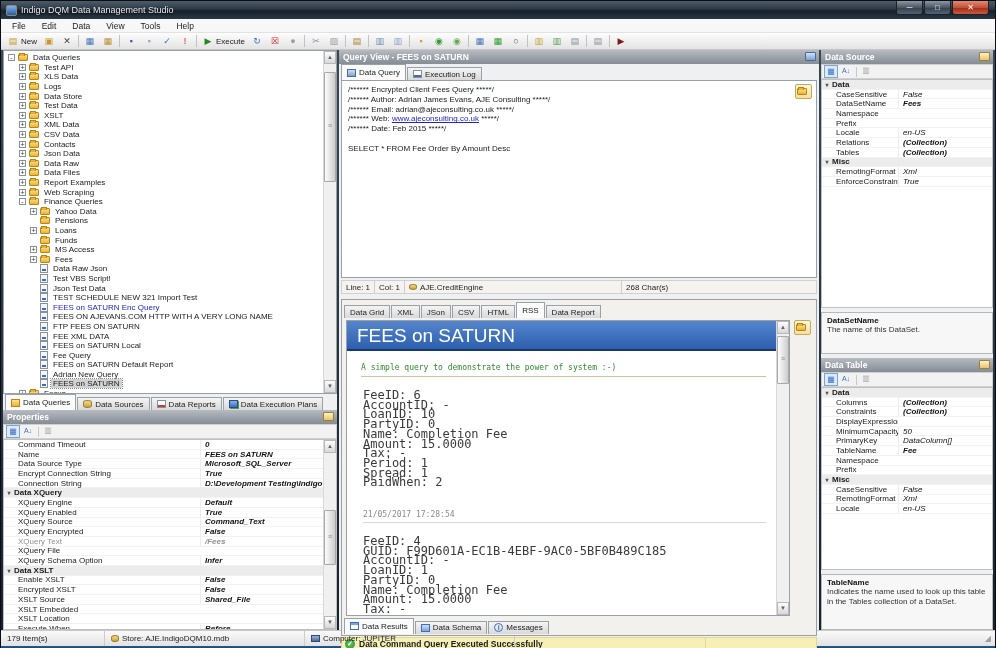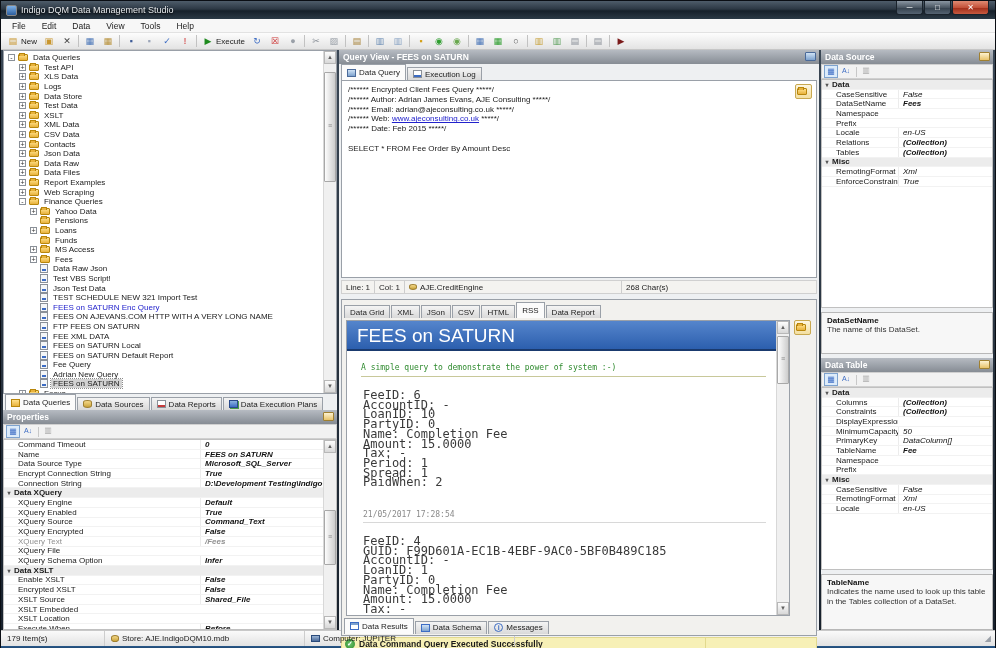--- a/index.html
+++ b/index.html
@@ -455,27 +455,27 @@
             <div class="tree-row">
               <span class="sp" style="width: 26px;"></span>
               <span class="sp" style="width: 10px;"></span>
               <span class="ico-sql"></span>
               <span class="tree-label">FEES on SATURN Local</span>
             </div>
             <div class="tree-row">
               <span class="sp" style="width: 26px;"></span>
               <span class="sp" style="width: 10px;"></span>
               <span class="ico-sql"></span>
+              <span class="tree-label">Fee Query</span>
+            </div>
+            <div class="tree-row">
+              <span class="sp" style="width: 26px;"></span>
+              <span class="sp" style="width: 10px;"></span>
+              <span class="ico-sql"></span>
               <span class="tree-label">FEES on SATURN Default Report</span>
-            </div>
-            <div class="tree-row">
-              <span class="sp" style="width: 26px;"></span>
-              <span class="sp" style="width: 10px;"></span>
-              <span class="ico-sql"></span>
-              <span class="tree-label">Fee Query</span>
             </div>
             <div class="tree-row">
               <span class="sp" style="width: 26px;"></span>
               <span class="sp" style="width: 10px;"></span>
               <span class="ico-sql"></span>
               <span class="tree-label">Adrian New Query</span>
             </div>
             <div class="tree-row">
               <span class="sp" style="width: 26px;"></span>
               <span class="sp" style="width: 10px;"></span>

